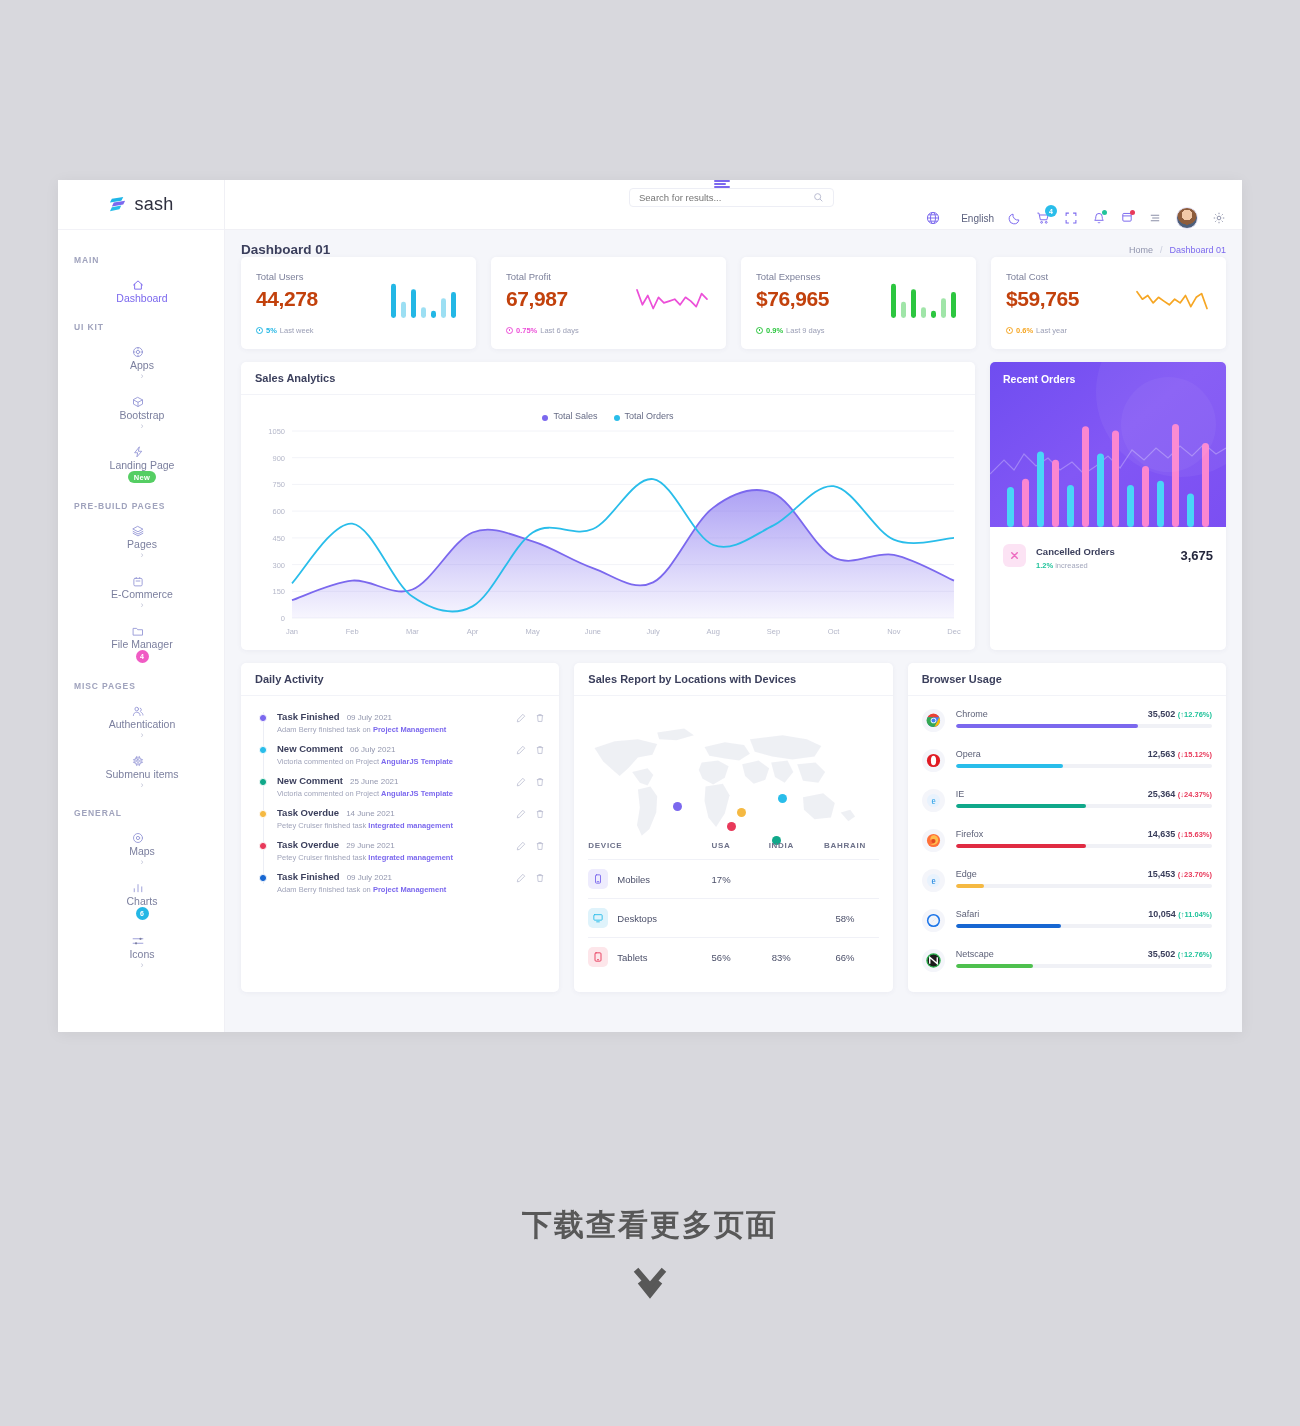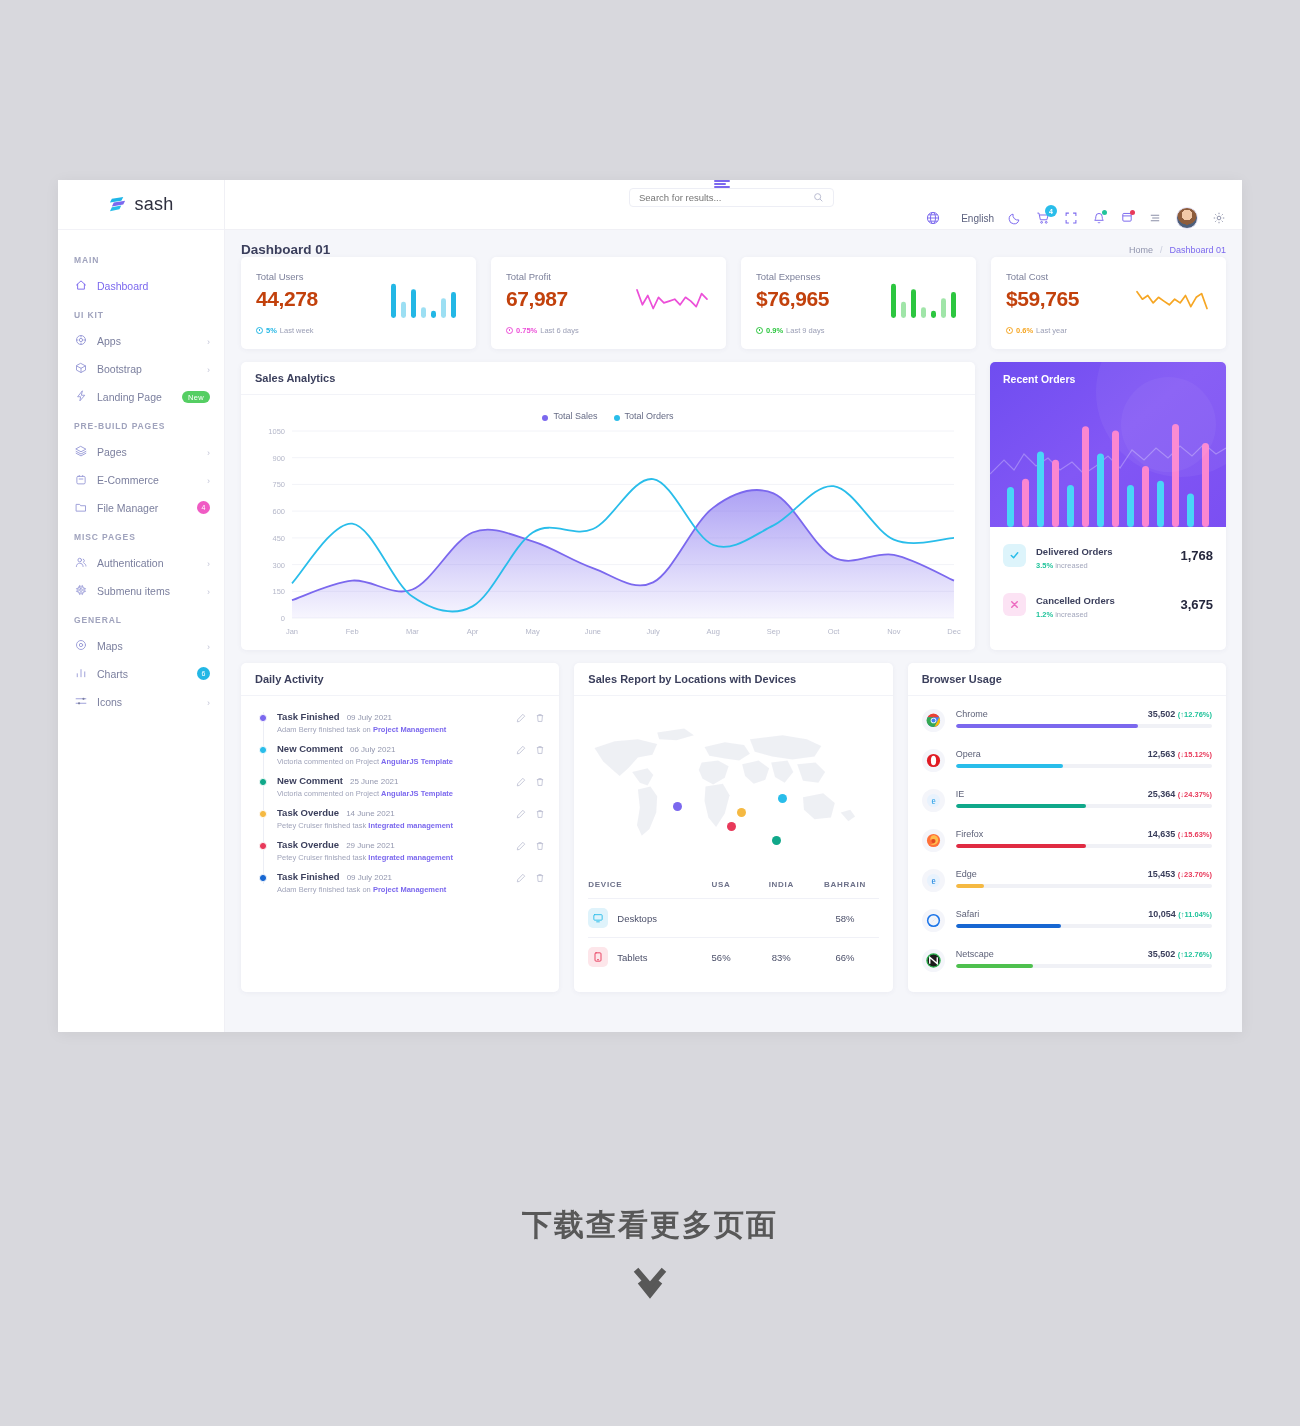--- a/index.html
+++ b/index.html
@@ -19,30 +19,30 @@
 
   
   .sidebar { width: 167px; background: #fff; border-right: 1px solid #f0f0f5; flex-shrink: 0; }
   .brand { height: 50px; display: flex; align-items: center; justify-content: center;
            border-bottom: 1px solid #f2f2f7; }
   .brand-mark { width: 19px; height: 19px; margin-right: 7px; position: relative; }
   .brand-name { font-size: 18px; color: #2e2f3e; letter-spacing: .2px; }
   .nav { padding: 14px 0 10px; }
   .nav-cat { font-size: 8.5px; letter-spacing: .9px; color: #a0a3bd; font-weight: 700;
              padding: 11px 0 6px 16px; text-transform: uppercase; }
-  .nav-item { display: flex; align-items: flex-end; padding: 7px 14px 7px 16px;
-              font-size: 10.5px; color: #7b7f9e; cursor: pointer; position: relative; }
+  .nav-item { display: flex; align-items: center; padding: 7px 14px 7px 16px;
+              font-size: 10.5px; color: #7b7f9e; cursor: pointer; position: relative; flex-direction: column; }
   .nav-item.active { color: #7b68ee; }
   .nav-ico { width: 14px; height: 14px; margin-right: 9px; flex-shrink: 0;
              display: flex; align-items: center; justify-content: center; }
   .nav-ico svg { width: 12px; height: 12px; }
   .nav-label { flex: 1; white-space: nowrap; }
   .chev { font-size: 9px; color: #c3c5d8; }
   .badge { font-size: 7.5px; color: #fff; border-radius: 20px; padding: 1.5px 6px;
-           font-weight: 400; letter-spacing: .3px; }
+           font-weight: 700; letter-spacing: .3px; }
   .badge.round { border-radius: 50%; width: 13px; height: 13px; padding: 0;
                  display: flex; align-items: center; justify-content: center; font-size: 7px; }
 
   
   .main { flex: 1; display: flex; flex-direction: column; min-width: 0; }
   .topbar { height: 50px; background: #fff; display: flex; align-items: center;
             padding: 0 16px 0 12px; border-bottom: 1px solid #f0f0f5; flex-direction: column; }
   .burger { width: 16px; height: 12px; display: flex; flex-direction: column;
             justify-content: space-between; cursor: pointer; margin-right: 20px; }
   .burger i { height: 2px; background: #7b68ee; border-radius: 2px; display: block; }
@@ -536,29 +536,20 @@
                   <rect x="152.0" y="104.1" width="7" height="60.9" rx="3.5" fill="#fb86d1"></rect>
                   <rect x="167.0" y="118.8" width="7" height="46.2" rx="3.5" fill="#49d5f7"></rect>
                   <rect x="182.0" y="62.1" width="7" height="102.9" rx="3.5" fill="#fb86d1"></rect>
                   <rect x="197.0" y="131.4" width="7" height="33.6" rx="3.5" fill="#49d5f7"></rect>
                   <rect x="212.0" y="81.0" width="7" height="84.0" rx="3.5" fill="#fb86d1"></rect>
                 </svg>
               </div>
           </div>
           <div class="ro-list" id="ro-list">
               <div class="ro-row">
-                <span class="ro-ic" style="background:#ddf4fb">
-                  <svg viewBox="0 0 12 12">
-                    <path d="M2.5 6 L5 8.5 L9.5 3" fill="none" stroke="#29bdea" stroke-width="1.6" stroke-linecap="round" stroke-linejoin="round"></path>
-                  </svg>
-                </span>
-                <span><span class="ro-n">Delivered Orders</span><div class="ro-s"><b>3.5%</b> <span>increased</span></div></span>
-                <span class="ro-v">1,768</span>
-              </div>
-              <div class="ro-row">
                 <span class="ro-ic" style="background:#fce3f4">
                   <svg viewBox="0 0 12 12">
                     <path d="M3 3 L9 9 M9 3 L3 9" fill="none" stroke="#ec6cc0" stroke-width="1.6" stroke-linecap="round"></path>
                   </svg>
                 </span>
                 <span><span class="ro-n">Cancelled Orders</span><div class="ro-s"><b>1.2%</b> <span>increased</span></div></span>
                 <span class="ro-v">3,675</span>
               </div>
             </div>
         </section>
@@ -713,20 +704,34 @@
                 <span class="pin" style="left: 48%; top: 45%; background: rgb(232, 57, 90);"></span>
                 <span class="pin" style="left: 64%; top: 35%; background: rgb(41, 189, 234);"></span>
                 <span class="pin" style="left: 62%; top: 50%; background: rgb(16, 168, 138);"></span>
               </div>
             <div class="dev-table" id="dev-table">
                 <div class="dev-tr head">
                   <div class="dev-th" style="">DEVICE</div>
                   <div class="dev-th" style="text-align:center">USA</div>
                   <div class="dev-th" style="text-align:center">INDIA</div>
                   <div class="dev-th" style="text-align:center">BAHRAIN</div>
+                </div>
+                <div class="dev-tr">
+                  <div class="dev-name">
+                    <span class="dev-ic" style="background:#eeecfd">
+                      <svg viewBox="0 0 12 12" fill="none" stroke="#7b68ee" stroke-width="1.1" stroke-linecap="round">
+                        <rect x="3" y="1" width="6" height="10" rx="1.2"></rect>
+                        <path d="M5 9.2h2"></path>
+                      </svg>
+                    </span>
+                    <span>Mobiles</span>
+                  </div>
+                  <div class="dev-v" style="text-align:center">17%</div>
+                  <div class="dev-v" style="text-align:center"></div>
+                  <div class="dev-v" style="text-align:center"></div>
                 </div>
                 <div class="dev-tr">
                   <div class="dev-name">
                     <span class="dev-ic" style="background:#dff3fb">
                       <svg viewBox="0 0 12 12" fill="none" stroke="#29bdea" stroke-width="1.1" stroke-linecap="round">
                         <rect x="1" y="2" width="10" height="6.6" rx="1"></rect>
                         <path d="M4.4 10.6h3.2"></path>
                       </svg>
                     </span>
                     <span>Desktops</span>

